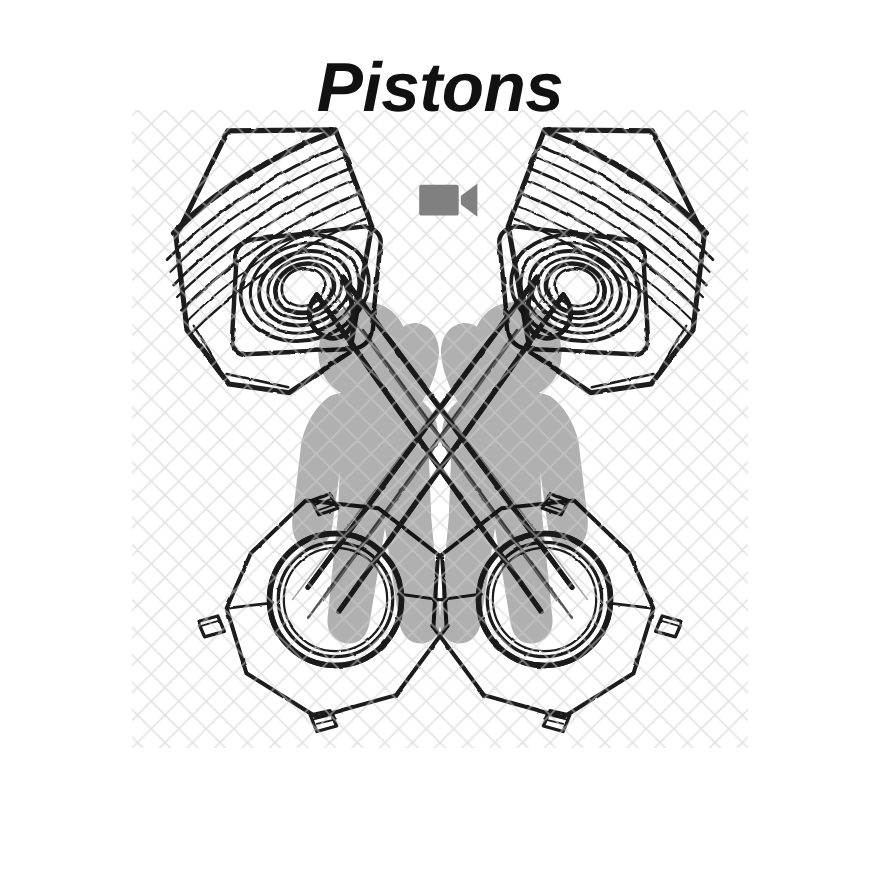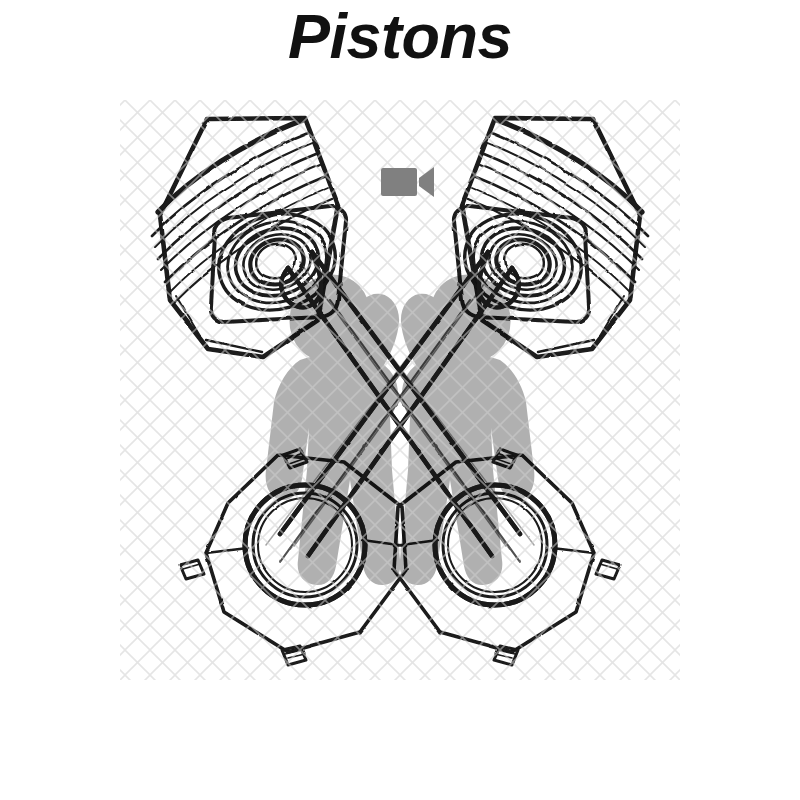--- a/index.html
+++ b/index.html
@@ -22,20 +22,21 @@
     left: 0;
     width: 800px;
     text-align: center;
     font-family: "Liberation Sans", sans-serif;
     font-weight: bold;
     font-style: italic;
     color: #111111;
     letter-spacing: -0.5px;
     user-select: none;
     white-space: nowrap;
+    margin-top: 44px;
   }
   #title-top {
     top: 2px;
     font-size: 63px;
     line-height: 68px;
   }
   #title-bottom {
     top: 706px;
     font-size: 63px;
     line-height: 68px;

